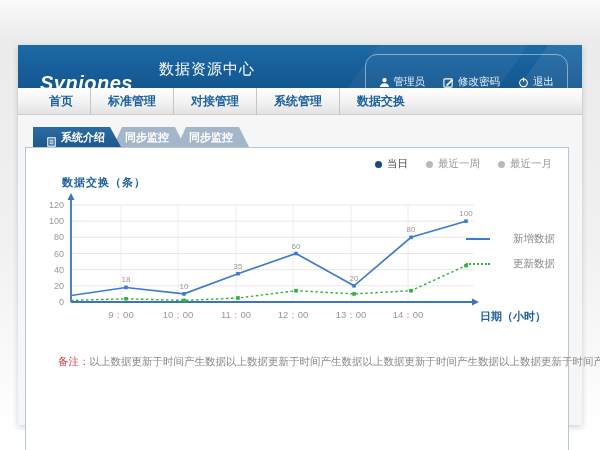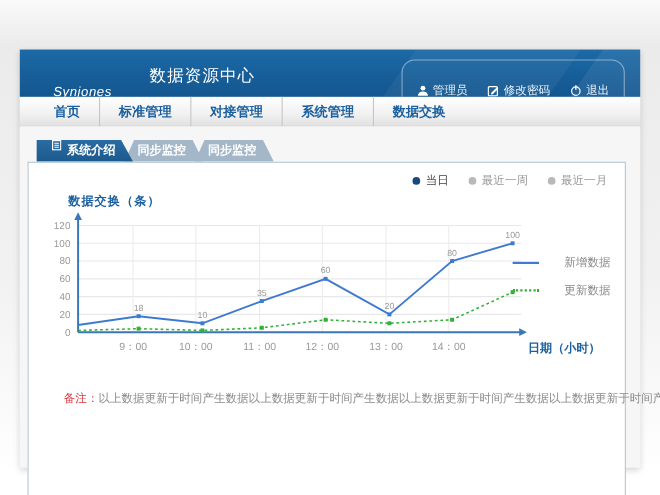--- a/index.html
+++ b/index.html
@@ -13,41 +13,41 @@
   .app { position:absolute; left:18px; top:45px; width:564px; height:380px;
          background:#fbfbfb; box-shadow:0 2px 6px rgba(0,0,0,.18); }
   
   .header { position:relative; height:43px; overflow:hidden;
     background:linear-gradient(180deg,#1c6aa6 0%,#175e99 55%,#14578f 100%);
     display:flex; align-items:center; }
   .header::before, .header::after { content:""; position:absolute; top:-12px; height:70px; width:150px;
     background:rgba(255,255,255,.05); transform:skewX(-35deg); }
   .header::before { right:70px; } .header::after { right:-40px; width:90px; background:rgba(255,255,255,.07); }
   .logo { margin-left:22px; line-height:1.05; color:#fff; text-align:center; }
-  .logo .l1 { font-size:12px; font-weight:normal; letter-spacing:.5px; font-style:italic;margin-top:46px; }
+  .logo .l1 { font-size:20px; font-weight:bold; letter-spacing:.5px; font-style:italic;margin-top:46px; }
   .logo .l2 { font-size:12px; font-weight:bold; letter-spacing:2px; }
   .app-title { color:#fff; font-size:15px; margin-left:26px; margin-top:6px; letter-spacing:1px; }
   .userbar { position:absolute; right:14px; top:9px; display:flex; align-items:center; gap:0;
     border:1px solid rgba(255,255,255,.45); border-radius:12px; padding:19px 4px; }
   .user-item { display:flex; align-items:center; gap:4px; color:#e8f1f8; font-size:10.5px;
     padding:1px 9px; cursor:pointer; white-space:nowrap; }
   .uicon { display:inline-flex; width:11px; height:11px; }
   .uicon svg { width:11px; height:11px; }
   
   .nav { height:27px; background:linear-gradient(180deg,#ffffff 0%,#f1f1f1 60%,#e2e2e2 100%);
     border-bottom:1px solid #cfcfcf; display:flex; align-items:center; padding-left:14px;
     box-shadow:0 1px 2px rgba(0,0,0,.08);font-family:Liberation Serif, serif; }
   .nav-item { font-size:12px; font-weight:bold; color:#1a5f9e; padding:0 17px; cursor:pointer;
     position:relative; line-height:27px; }
   .nav-item + .nav-item { border-left:1px solid #c6c6c6; }
   
   .content { position:relative; height:310px; background:#f6f6f6; padding-top:12px; }
   .tabbar { display:flex; margin-left:15px; height:20px; position:relative; z-index:2; }
   .tab { height:20px; line-height:20px; color:#fff; font-size:11px; font-weight:bold;
-    padding:0 16px 0 12px; margin-right:-8px; cursor:pointer; display:flex; align-items:flex-start; gap:5px;
+    padding:0 16px 0 12px; margin-right:-8px; cursor:pointer; display:flex; align-items:flex-end; gap:5px;
     background:#a3b7c9; clip-path:polygon(9px 0, calc(100% - 10px) 0, 100% 100%, 0 100%); }
   .tab.active { background:linear-gradient(180deg,#2a6ca3,#1c598d); z-index:3;
     clip-path:polygon(0 0, calc(100% - 11px) 0, 100% 100%, 0 100%); padding-left:14px; }
   .ticon { display:inline-flex; } .ticon svg { width:9px; height:10px; }
   
   .panel { position:absolute; left:7px; right:13px; top:32px; height:304px; background:#fff;
     border:1px solid #b2c7d8; }
   .radio-row { position:absolute; top:9px; right:16px; display:flex; gap:18px; }
   .radio-opt { display:flex; align-items:center; gap:5px; font-size:10.5px; color:#999; cursor:pointer; }
   .radio-opt .dot { width:7px; height:7px; border-radius:50%; background:#b9b9b9; }

